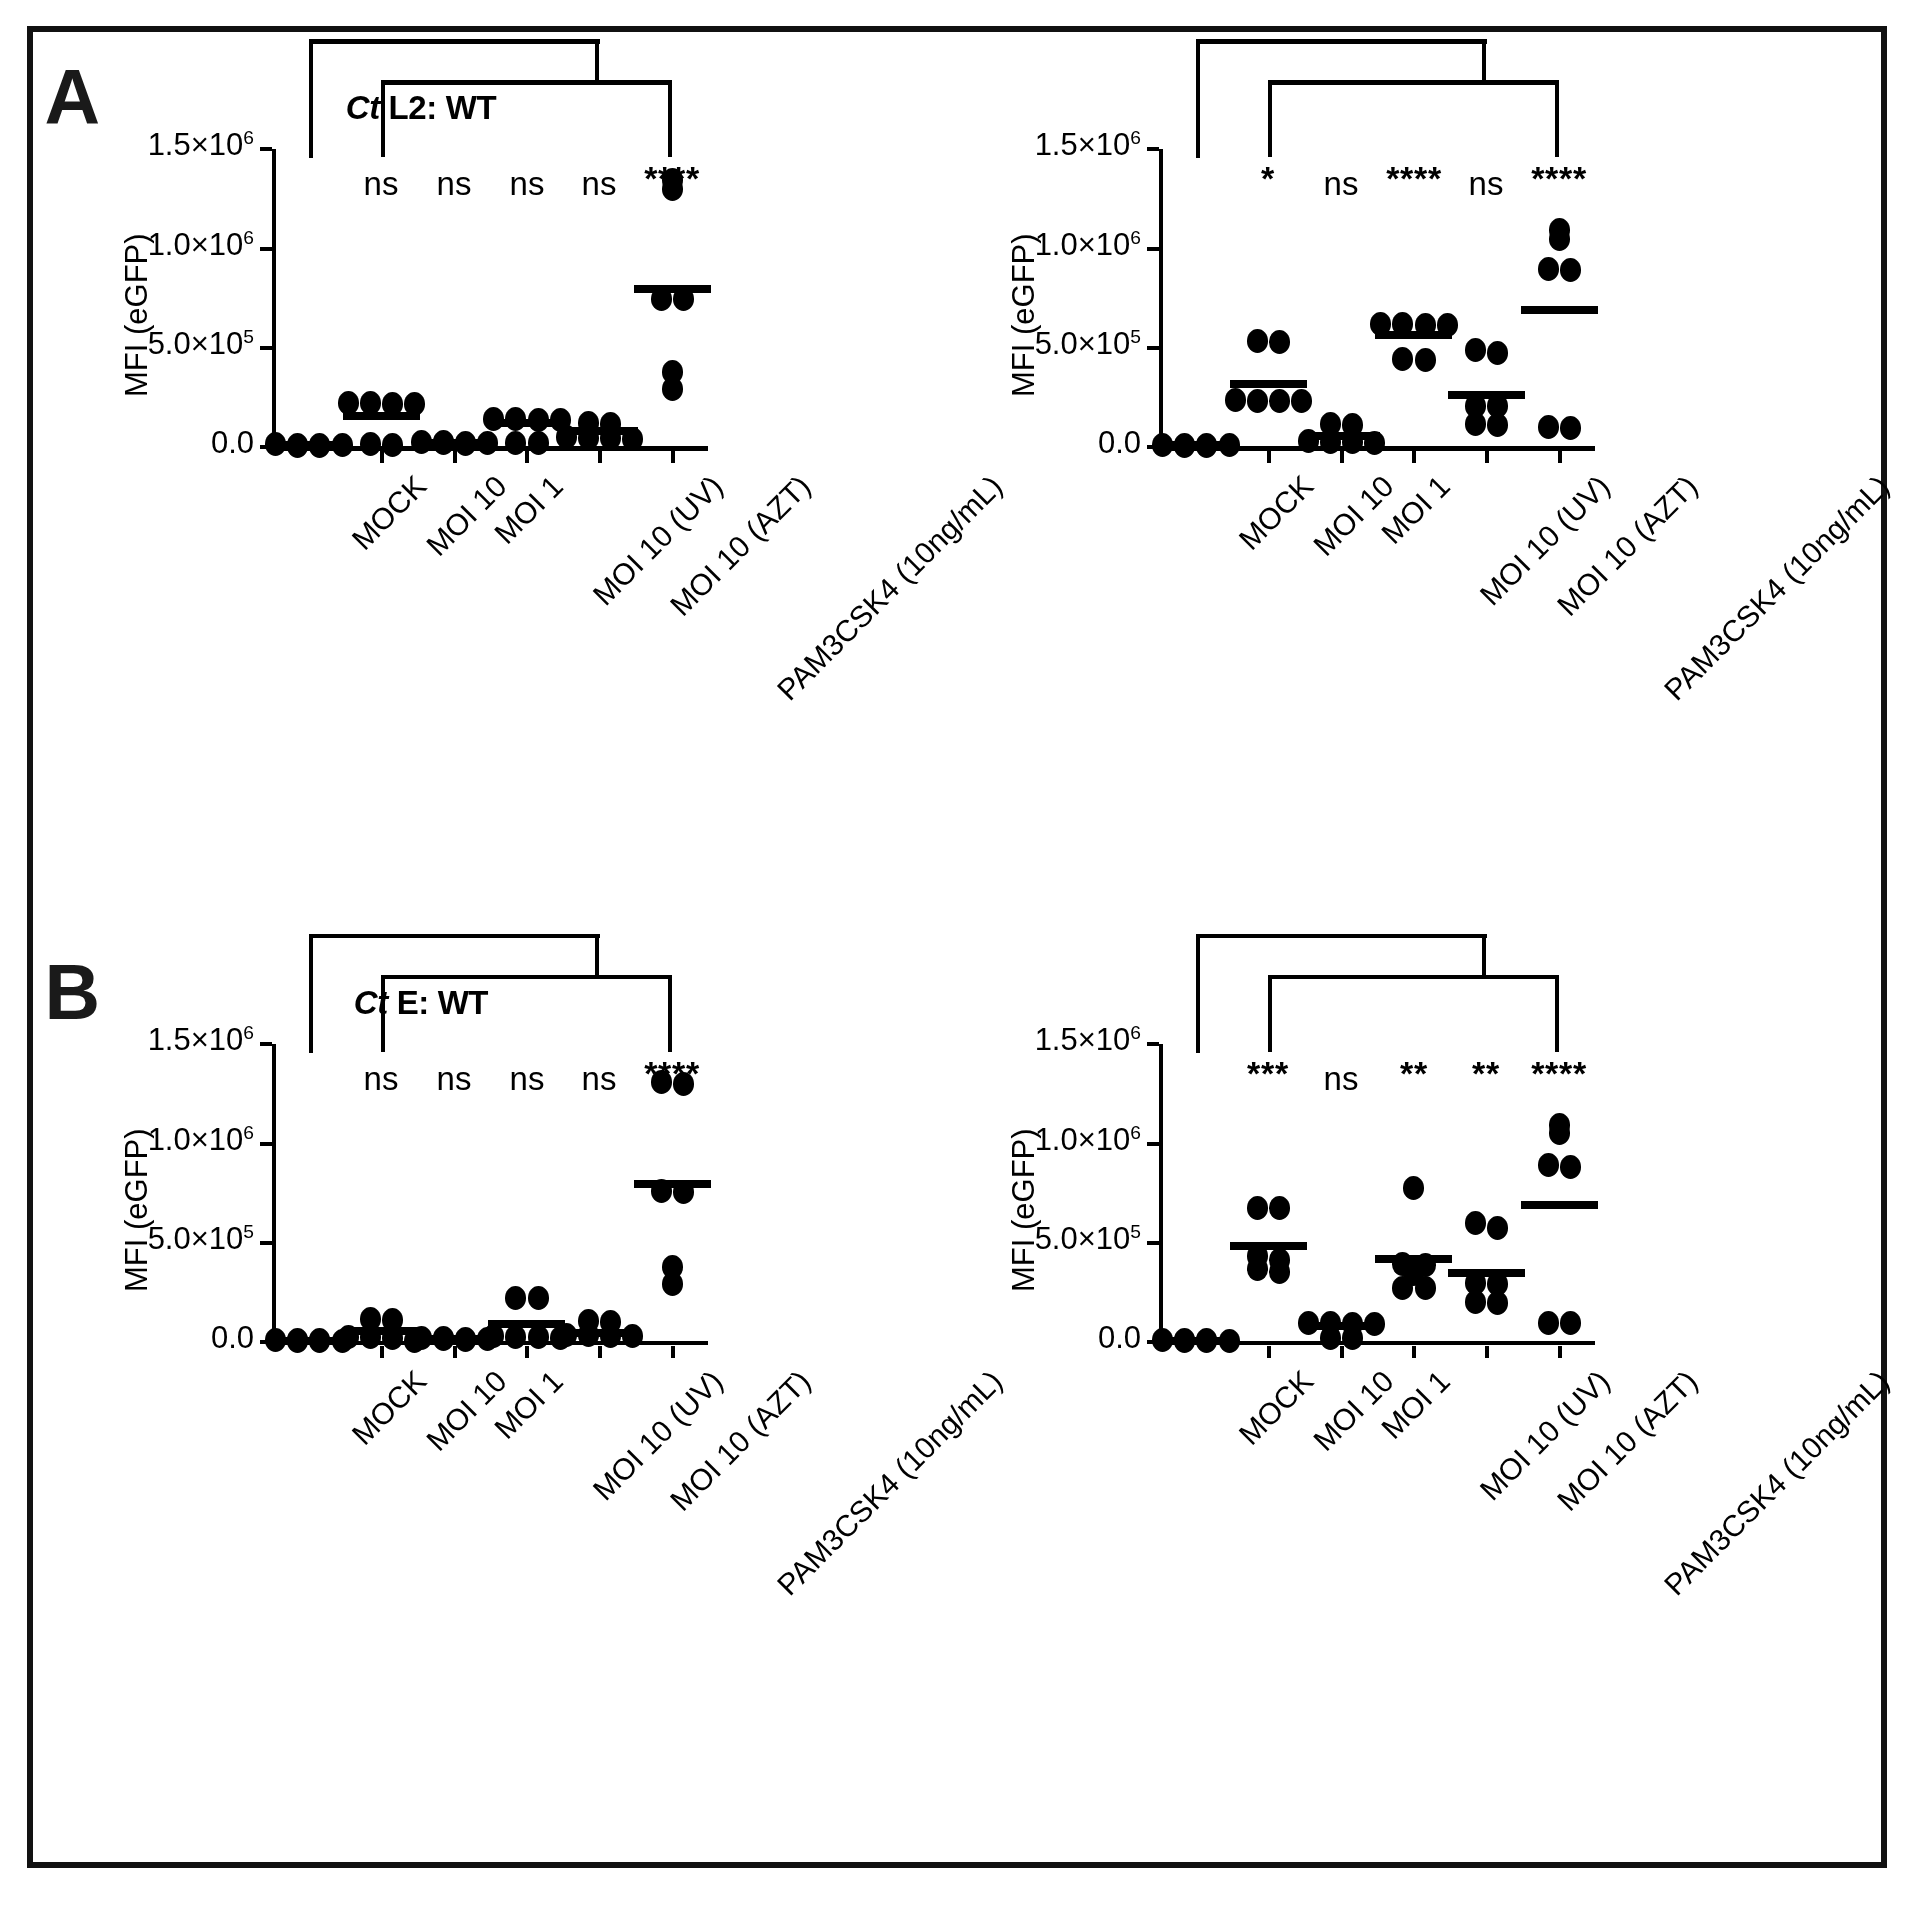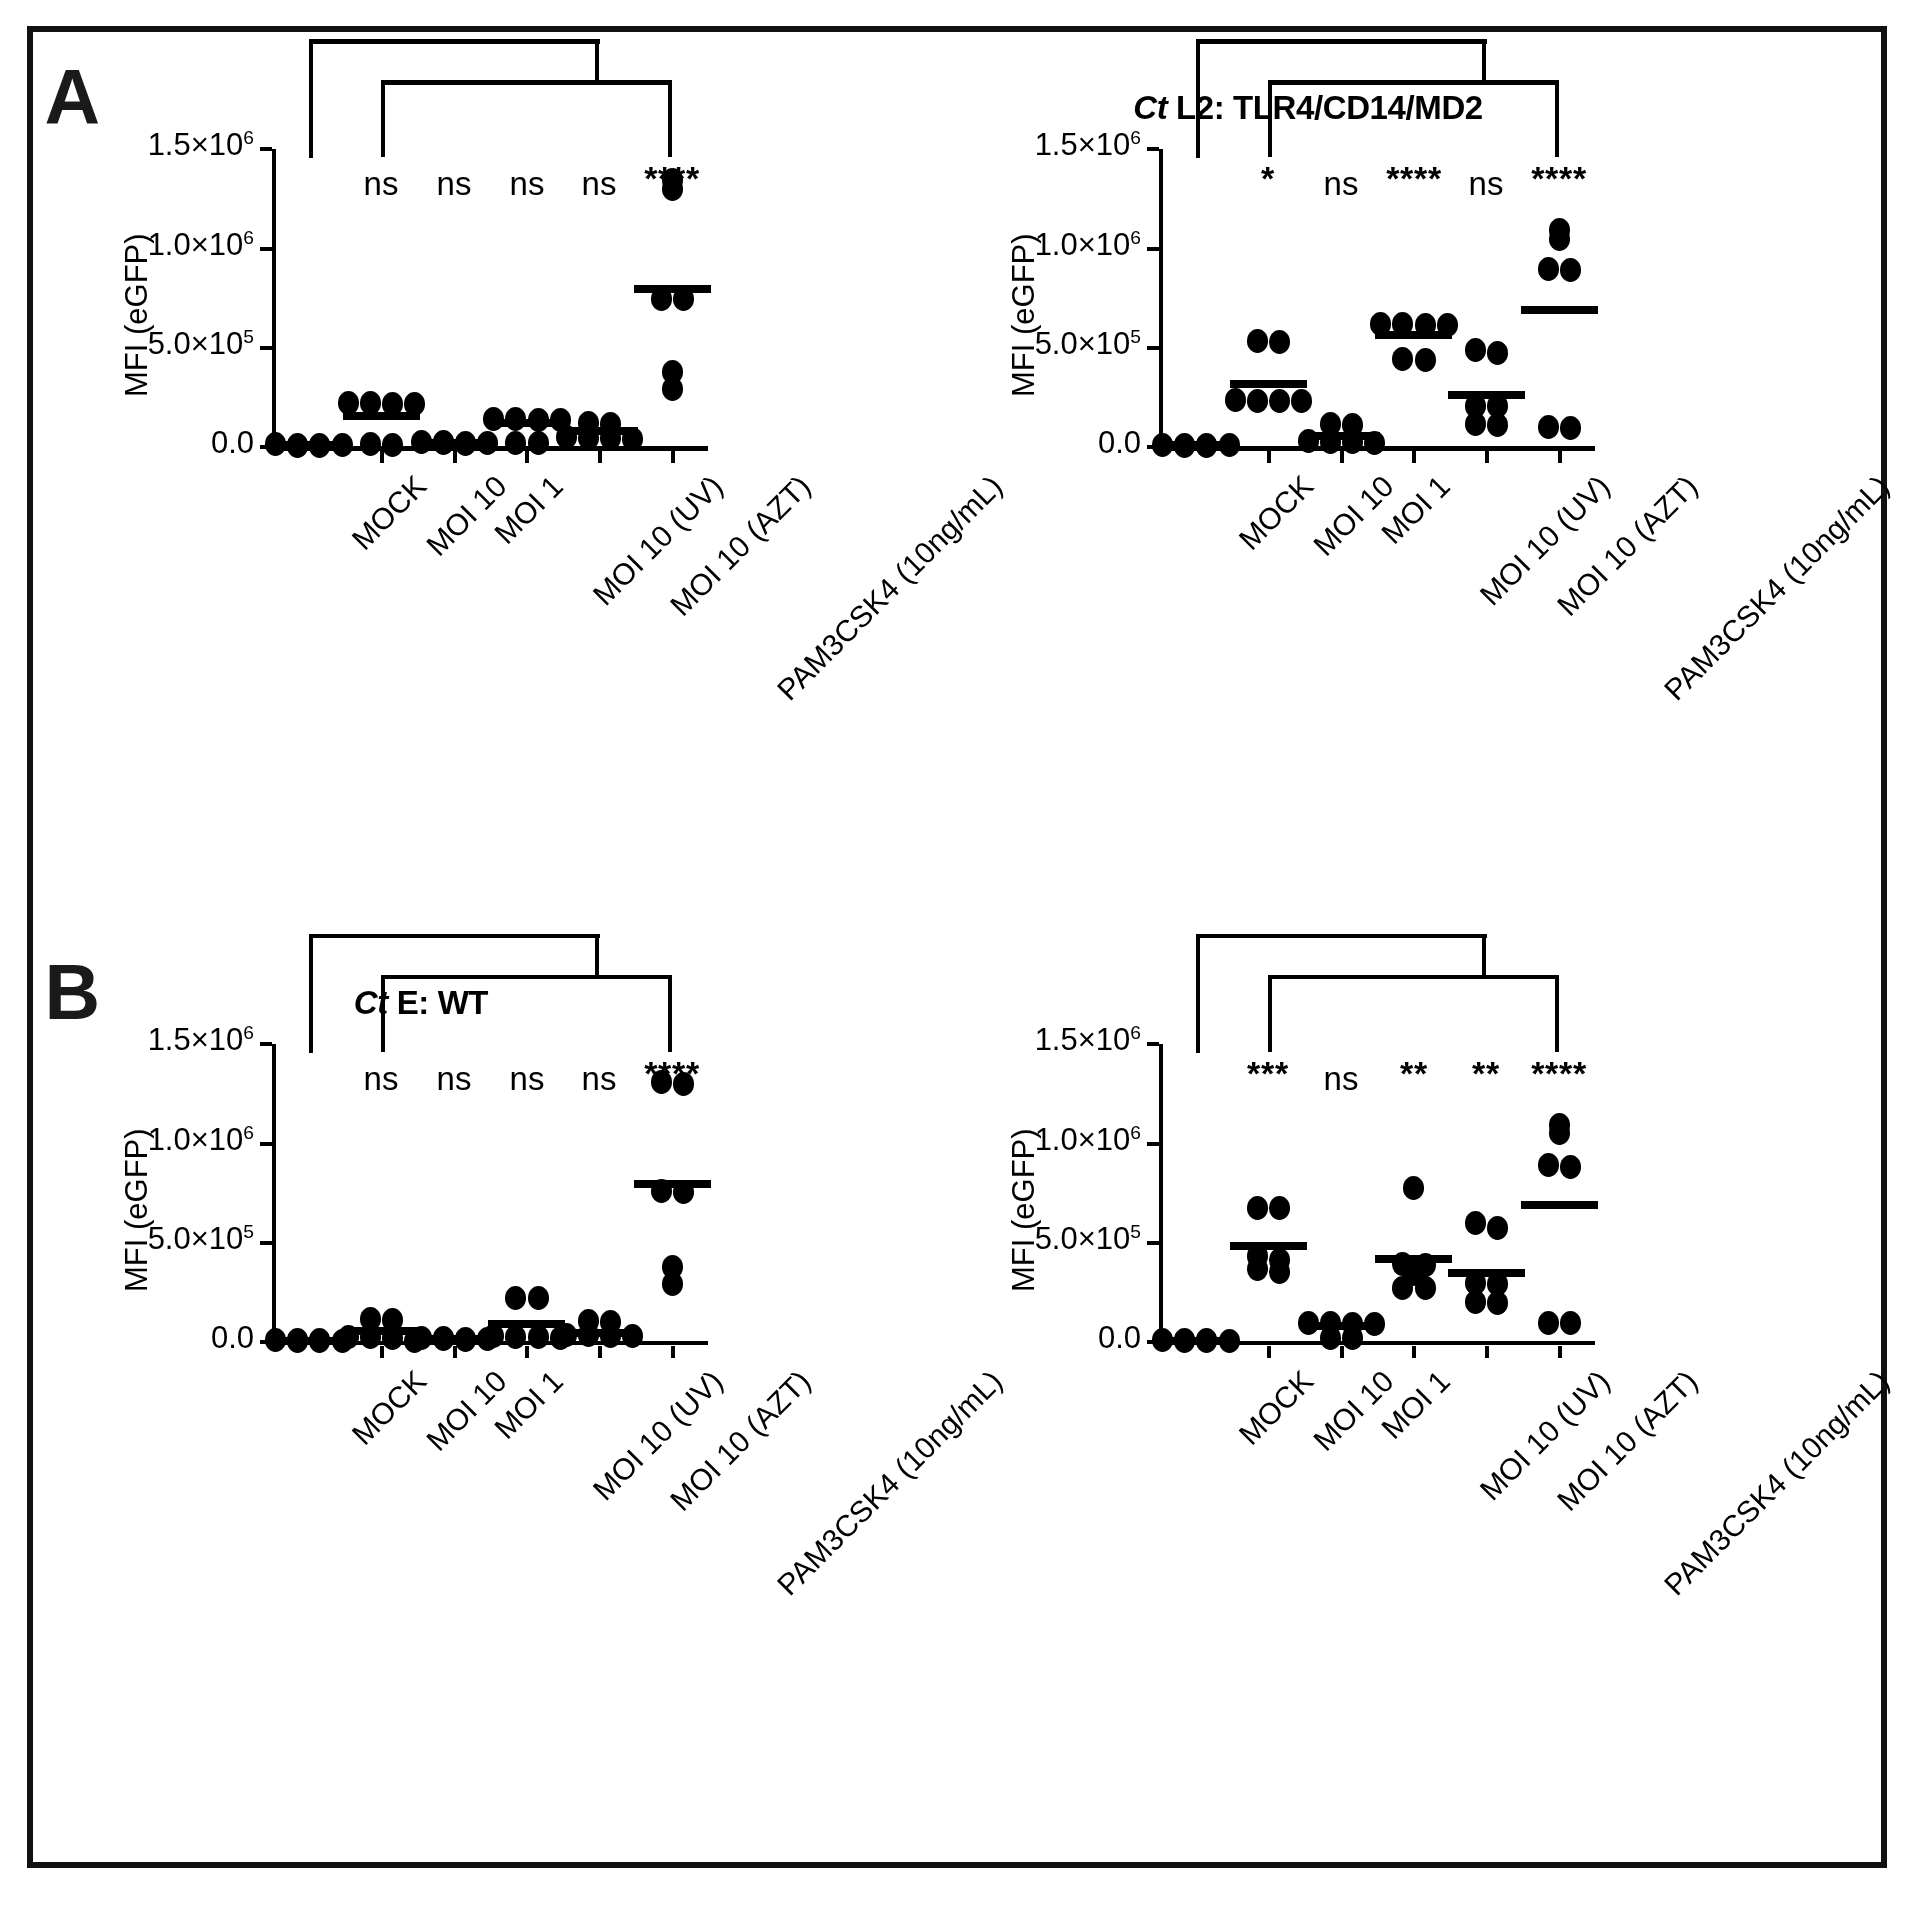--- a/index.html
+++ b/index.html
@@ -130,20 +130,21 @@
 </head>
 <body>
 
 <div id="figure-frame">
 
   <div class="panel-letter" style="left:11.4px; top:27px;">A</div>
   <div class="panel-letter" style="left:11.4px; top:922px;">B</div>
 
   <div id="charts-root">
       <div class="chart" style="left: 100px; top: 14.3px; width: 661px; height: 701px;">
+        <div class="chart-title" style="top: 43px; width: 576px;"><span class="it">Ct</span><span> L2: WT</span></div>
         <div class="axis-line" style="left: 139px; top: 103px; width: 4.3px; height: 298px;"></div>
         <div class="axis-line" style="left: 139px; top: 400px; width: 436px; height: 4.3px;"></div>
         <div class="tick" style="left: 127px; top: 399px;"></div>
         <div class="ytick-label" style="right: auto; left: 0px; width: 121px; top: 379px;">0.0</div>
         <div class="tick" style="left: 127px; top: 300px;"></div>
         <div class="ytick-label" style="right: auto; left: 0px; width: 121px; top: 280px;"><span>5.0×10</span><sup>5</sup></div>
         <div class="tick" style="left: 127px; top: 201px;"></div>
         <div class="ytick-label" style="right: auto; left: 0px; width: 121px; top: 181px;"><span>1.0×10</span><sup>6</sup></div>
         <div class="tick" style="left: 127px; top: 101px;"></div>
         <div class="ytick-label" style="right: auto; left: 0px; width: 121px; top: 81px;"><span>1.5×10</span><sup>6</sup></div>
@@ -207,21 +208,20 @@
         <div class="dot" style="left: 529px; top: 314px;"></div>
         <div class="dot" style="left: 529px; top: 331px;"></div>
         <div class="mean-bar" style="left: 137px; top: 395px; width: 77px;"></div>
         <div class="mean-bar" style="left: 210px; top: 366px; width: 77px;"></div>
         <div class="mean-bar" style="left: 283px; top: 393px; width: 77px;"></div>
         <div class="mean-bar" style="left: 355px; top: 373px; width: 77px;"></div>
         <div class="mean-bar" style="left: 428px; top: 381px; width: 77px;"></div>
         <div class="mean-bar" style="left: 501px; top: 239px; width: 77px;"></div>
       </div>
       <div class="chart" style="left: 987px; top: 14.3px; width: 661px; height: 701px;">
-        <div class="chart-title" style="top: 43px; width: 576px;"><span class="it">Ct</span><span> L2: TLR4/CD14/MD2</span></div>
         <div class="axis-line" style="left: 139px; top: 103px; width: 4.3px; height: 298px;"></div>
         <div class="axis-line" style="left: 139px; top: 400px; width: 436px; height: 4.3px;"></div>
         <div class="tick" style="left: 127px; top: 399px;"></div>
         <div class="ytick-label" style="right: auto; left: 0px; width: 121px; top: 379px;">0.0</div>
         <div class="tick" style="left: 127px; top: 300px;"></div>
         <div class="ytick-label" style="right: auto; left: 0px; width: 121px; top: 280px;"><span>5.0×10</span><sup>5</sup></div>
         <div class="tick" style="left: 127px; top: 201px;"></div>
         <div class="ytick-label" style="right: auto; left: 0px; width: 121px; top: 181px;"><span>1.0×10</span><sup>6</sup></div>
         <div class="tick" style="left: 127px; top: 101px;"></div>
         <div class="ytick-label" style="right: auto; left: 0px; width: 121px; top: 81px;"><span>1.5×10</span><sup>6</sup></div>

